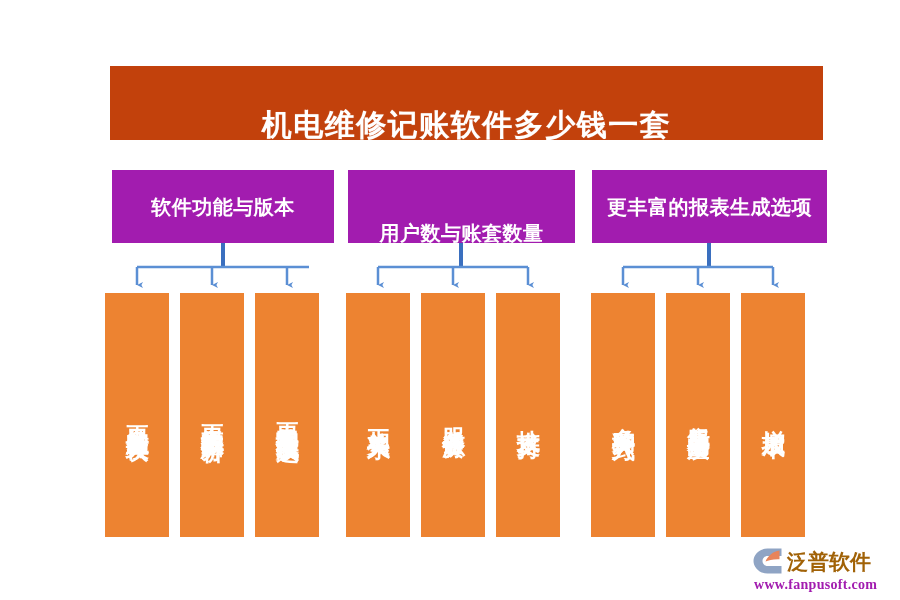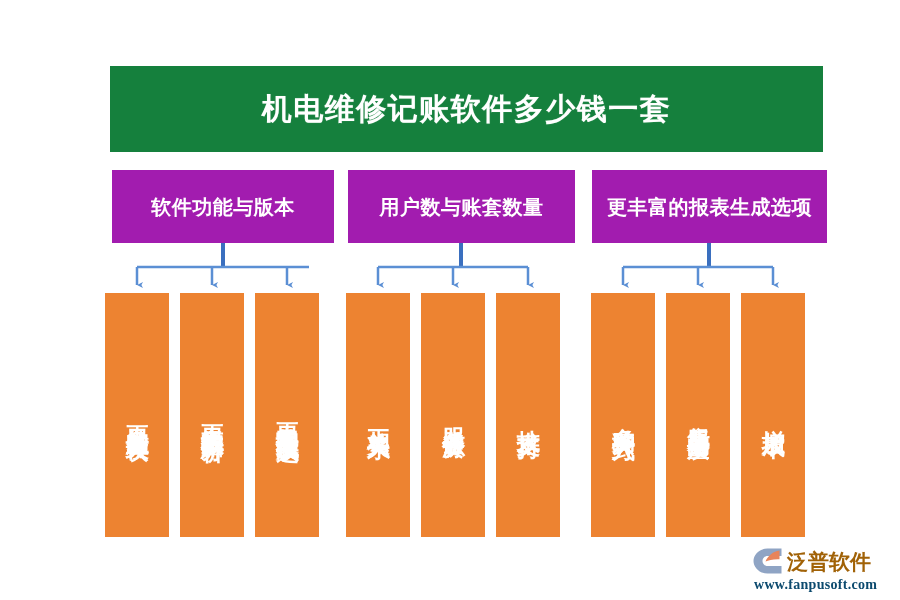--- a/index.html
+++ b/index.html
@@ -22,24 +22,24 @@
     height: 600px;
     background: #ffffff;
   }
 
   
   .title-banner {
     position: absolute;
     left: 110px;
     top: 66px;
     width: 713px;
-    height: 86px;
-    background: #15803d;
-    display: flex;
-    align-items: center;
+    height: 74px;
+    background: #c2410c;
+    display: flex;
+    align-items: flex-end;
     justify-content: center;
     box-sizing: border-box;
   }
   .title-text {
     color: #ffffff;
     font-size: 30px;
     font-weight: bold;
     letter-spacing: 1.5px;
     line-height: 1;
     white-space: nowrap;
@@ -59,21 +59,21 @@
   }
   .cat-label {
     color: #ffffff;
     font-size: 20px;
     font-weight: bold;
     letter-spacing: 0.5px;
     white-space: nowrap;
     line-height: 1;
   }
   #cat-0 { left: 112px; width: 222px; }
-  #cat-1 { left: 348px; width: 227px; }
+  #cat-1 { left: 348px; width: 227px; align-items: flex-end; }
   #cat-2 { left: 592px; width: 235px; }
 
   
   .connectors {
     position: absolute;
     left: 0;
     top: 0;
     width: 900px;
     height: 600px;
     pointer-events: none;
@@ -139,21 +139,21 @@
   }
   .logo-word {
     color: #a16207;
     font-size: 21px;
     font-weight: bold;
     line-height: 1;
     letter-spacing: 0px;
     font-family: "Liberation Sans", sans-serif;
   }
   .logo-url {
-    color: #0c4a6e;
+    color: #a21caf;
     font-size: 14px;
     font-weight: bold;
     letter-spacing: 0.3px;
     margin-top: 1px;
     margin-left: 2px;
     font-family: "Liberation Serif", serif;
   }
 </style>
 </head>
 <body>

